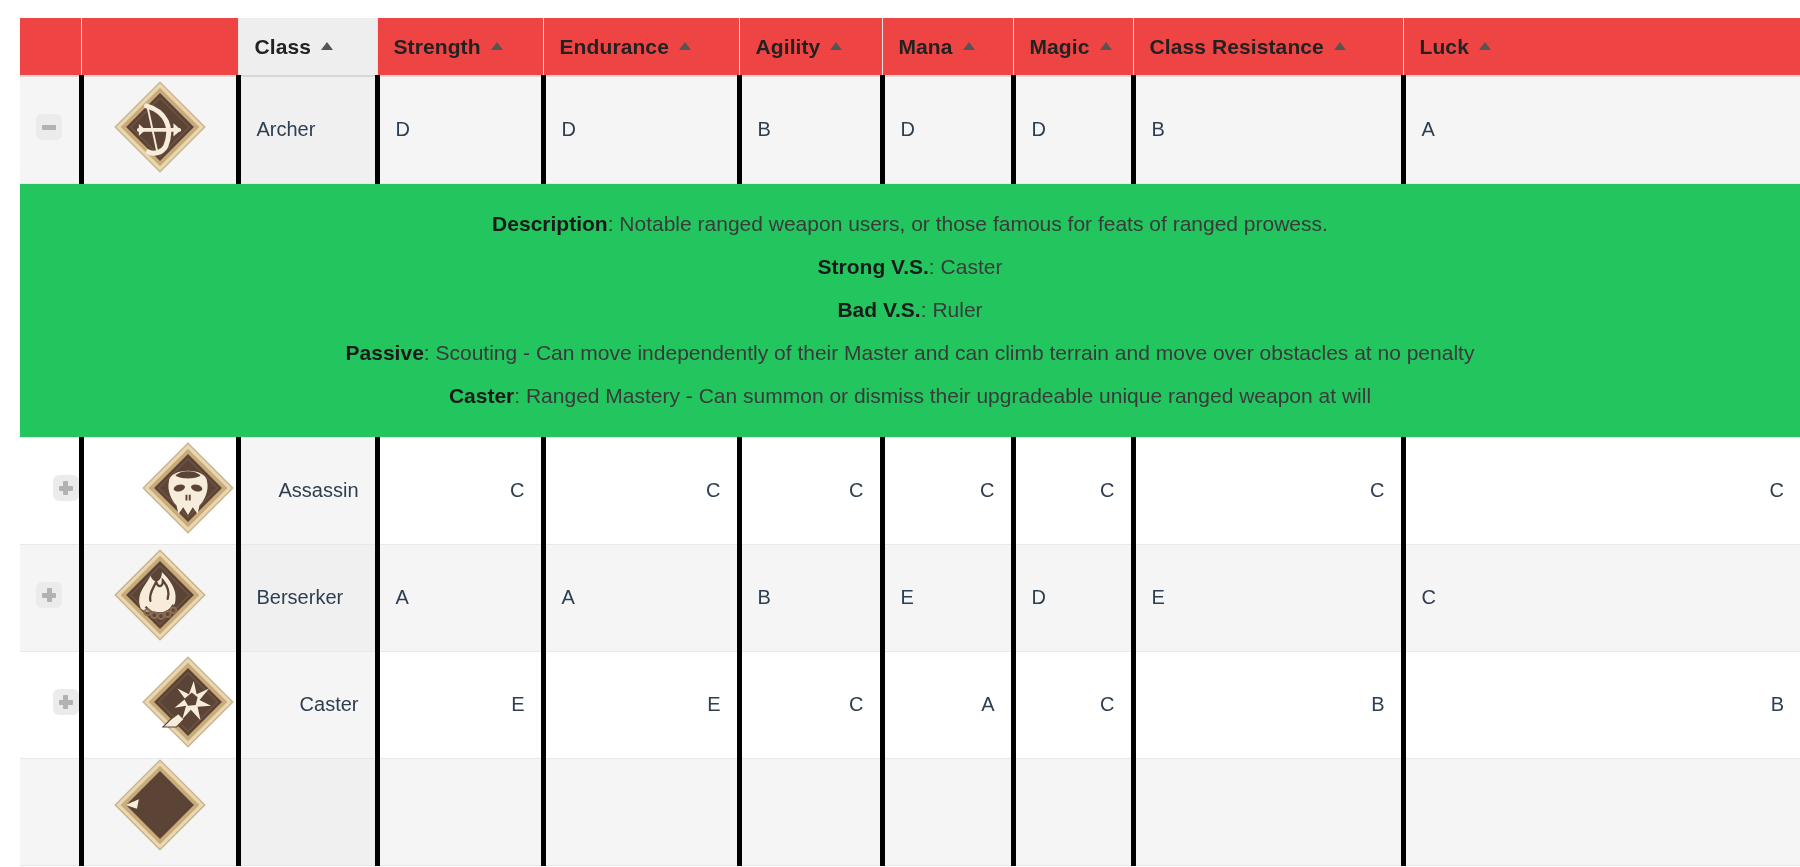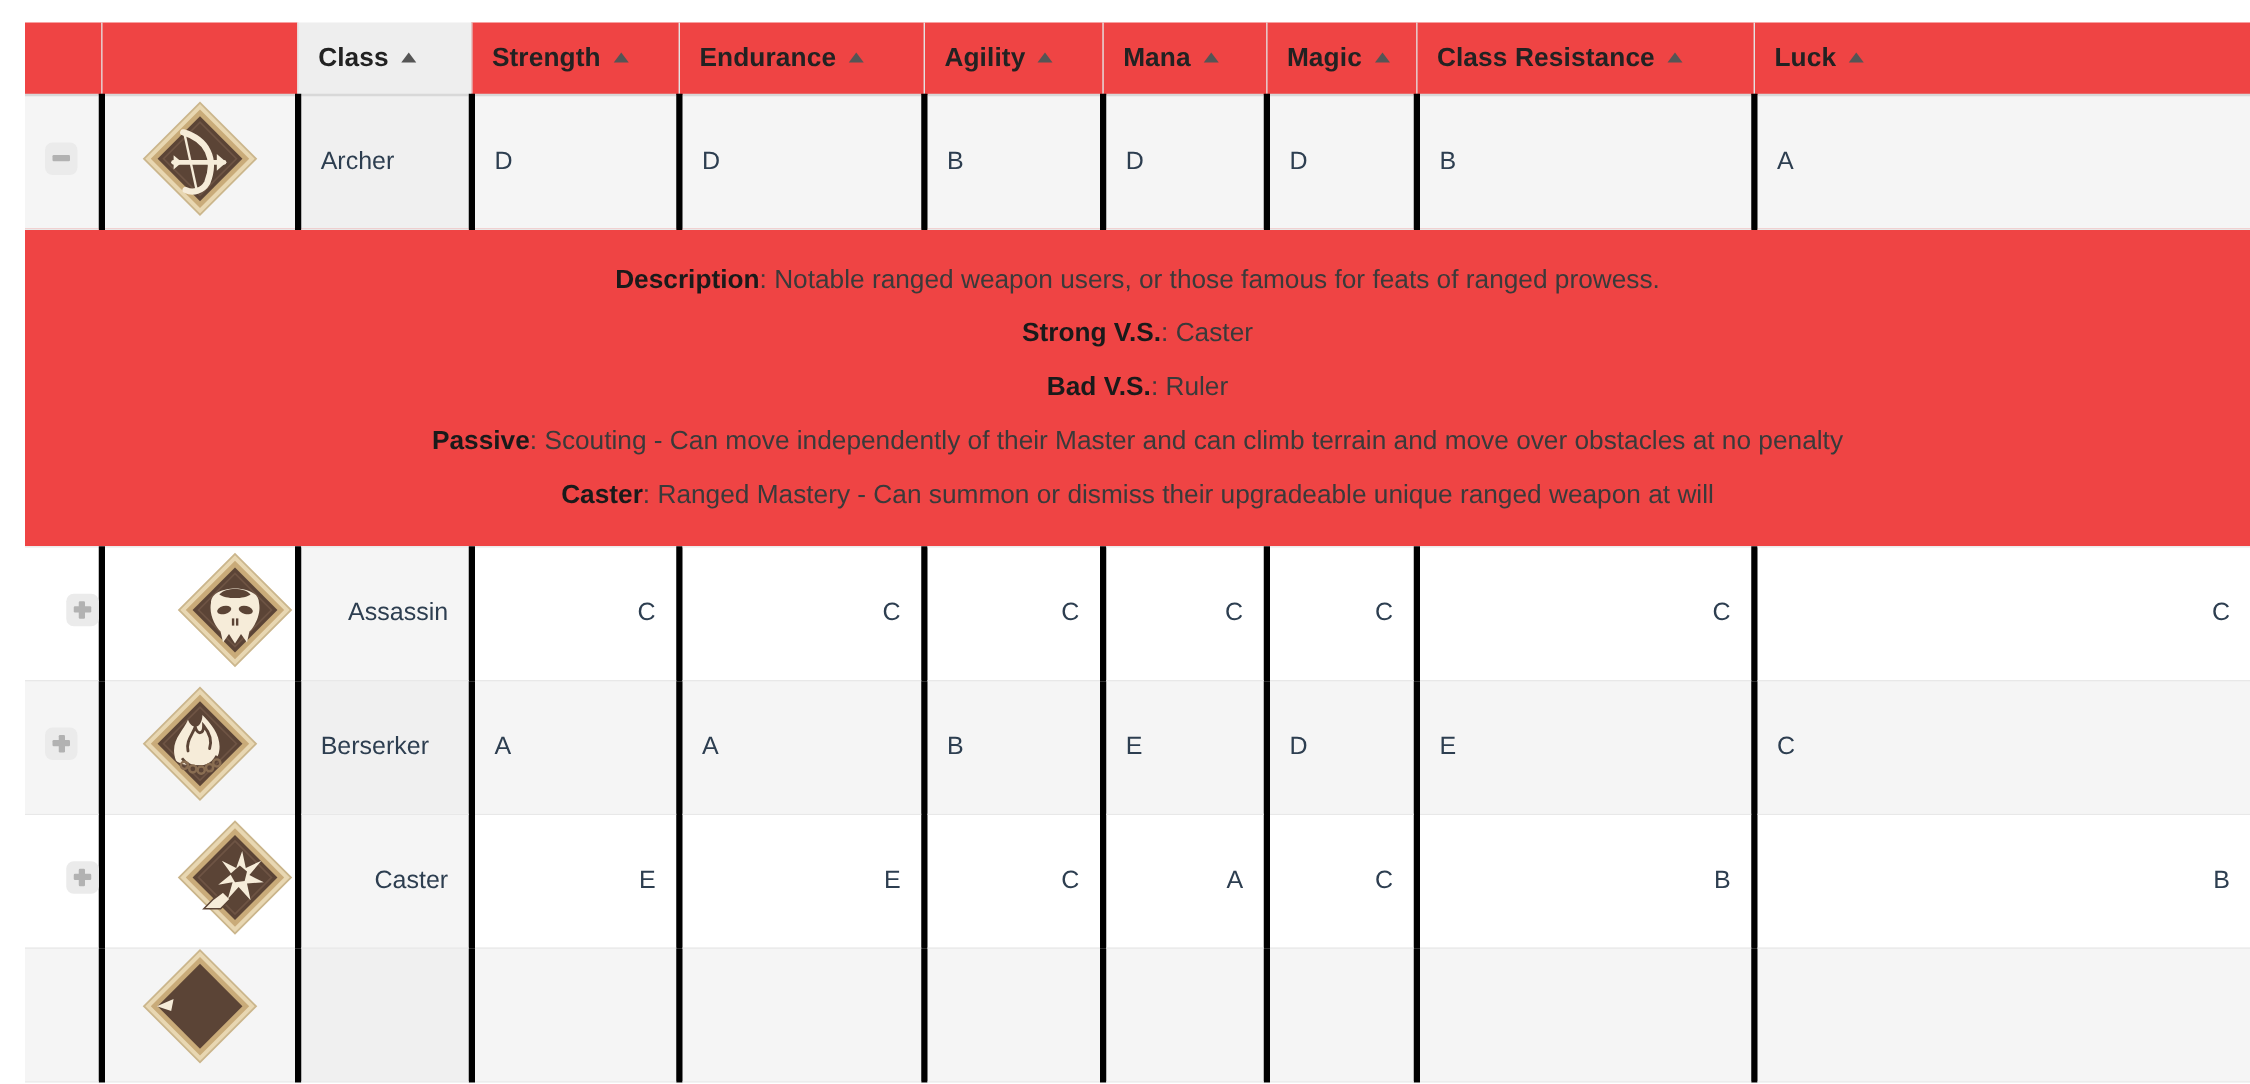--- a/index.html
+++ b/index.html
@@ -92,21 +92,21 @@
     width: 5px; height: 14px;
     background: #b2b2b2;
     border-radius: 1px;
   }
 
   
   .emblem { display: inline-block; width: 96px; height: 96px; }
 
   
   tr.detail-row td {
-    background: #ef4444;
+    background: #22c55e;
     border-right: none;
     border-bottom: 1px solid #e8e8e8;
     height: auto;
     padding: 18px 0 20px 0;
   }
   .detail-block { text-align: center; }
   .detail-line {
     font-size: 21px;
     color: #3a3a3a;
     line-height: 1.0;

